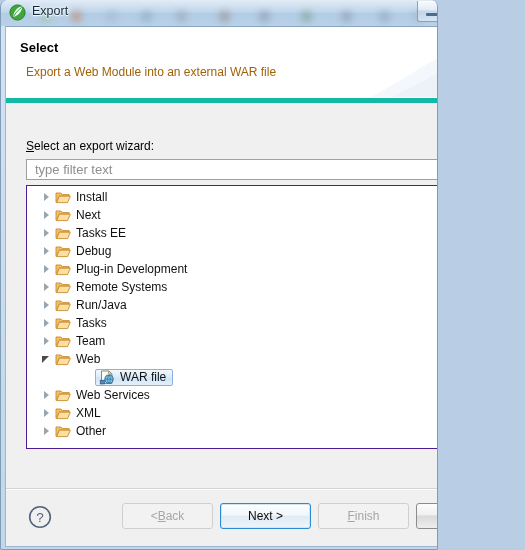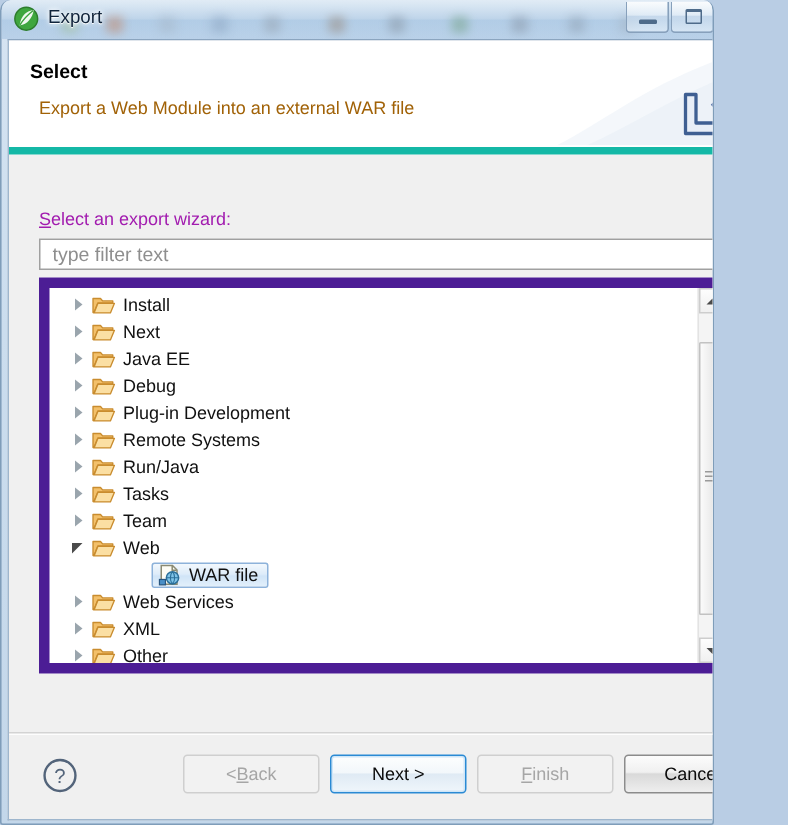--- a/index.html
+++ b/index.html
@@ -14,21 +14,21 @@
     font-family: "Liberation Sans", sans-serif;
     font-size: 12px;
     color: #1a1a1a;
     -webkit-font-smoothing: antialiased;
   }
 
   
   .window {
     position: absolute;
     left: 0; top: 0;
-    width: 476px;
+    width: 438px;
     height: 550px;
     box-sizing: border-box;
     border-radius: 7px 7px 2px 2px;
     background: linear-gradient(180deg,#d6e4f2 0%, #cbddee 40%, #c3d7ea 100%);
     border: 1px solid #7f9db9;
     border-top: none;
     overflow: hidden;
   }
 
   
@@ -173,21 +173,21 @@
   .content {
     position: absolute;
     left: 0; top: 72px;
     width: 515px;
     bottom: 0;
   }
   .field-label {
     position: absolute;
     left: 20px; top: 40px;
     font-size: 12px;
-    color: #a21caf;
+    color: #000000;
   }
   .field-label u { text-decoration: underline; }
 
   .filter-input {
     position: absolute;
     left: 20px; top: 60px;
     width: 463px; height: 21px;
     box-sizing: border-box;
     border: 1px solid #a0a0a0;
     background: #fff;
@@ -198,21 +198,21 @@
     outline: none;
   }
   .filter-input::placeholder { color: #8e8e8e; opacity: 1; }
 
   
   .tree-box {
     position: absolute;
     left: 20px; top: 86px;
     width: 463px; height: 264px;
     box-sizing: border-box;
-    border: 7px solid #4c1d95;
+    border: 1px solid #4c1d95;
     background: #fff;
     overflow: hidden;
   }
   .tree-list {
     position: absolute;
     left: 0; top: 2px;
     width: 444px;
   }
   .tree-row {
     position: relative;
@@ -476,21 +476,21 @@
           </div>
 
           <div class="tree-row">
             <span class="twisty collapsed"></span>
             <span class="folder-icon">
               <svg width="16" height="14" viewBox="0 0 16 14">
                   <path d="M1 3 L6 3 L7.4 4.6 L14.2 4.6 L14.2 6 L4.2 6 L1.6 12.4 L1 12.4 Z" fill="#f3c06a" stroke="#c98c2e" stroke-width=".9" stroke-linejoin="round"></path>
                   <path d="M4.3 6.2 L15.3 6.2 L12.6 12.6 L1.7 12.6 Z" fill="#fbdfa3" stroke="#c98c2e" stroke-width=".9" stroke-linejoin="round"></path>
                 </svg>
             </span>
-            <span class="tree-label">Java EE</span>
+            <span class="tree-label">Tasks EE</span>
           </div>
 
           <div class="tree-row">
             <span class="twisty collapsed"></span>
             <span class="folder-icon">
               <svg width="16" height="14" viewBox="0 0 16 14">
                   <path d="M1 3 L6 3 L7.4 4.6 L14.2 4.6 L14.2 6 L4.2 6 L1.6 12.4 L1 12.4 Z" fill="#f3c06a" stroke="#c98c2e" stroke-width=".9" stroke-linejoin="round"></path>
                   <path d="M4.3 6.2 L15.3 6.2 L12.6 12.6 L1.7 12.6 Z" fill="#fbdfa3" stroke="#c98c2e" stroke-width=".9" stroke-linejoin="round"></path>
                 </svg>
             </span>

